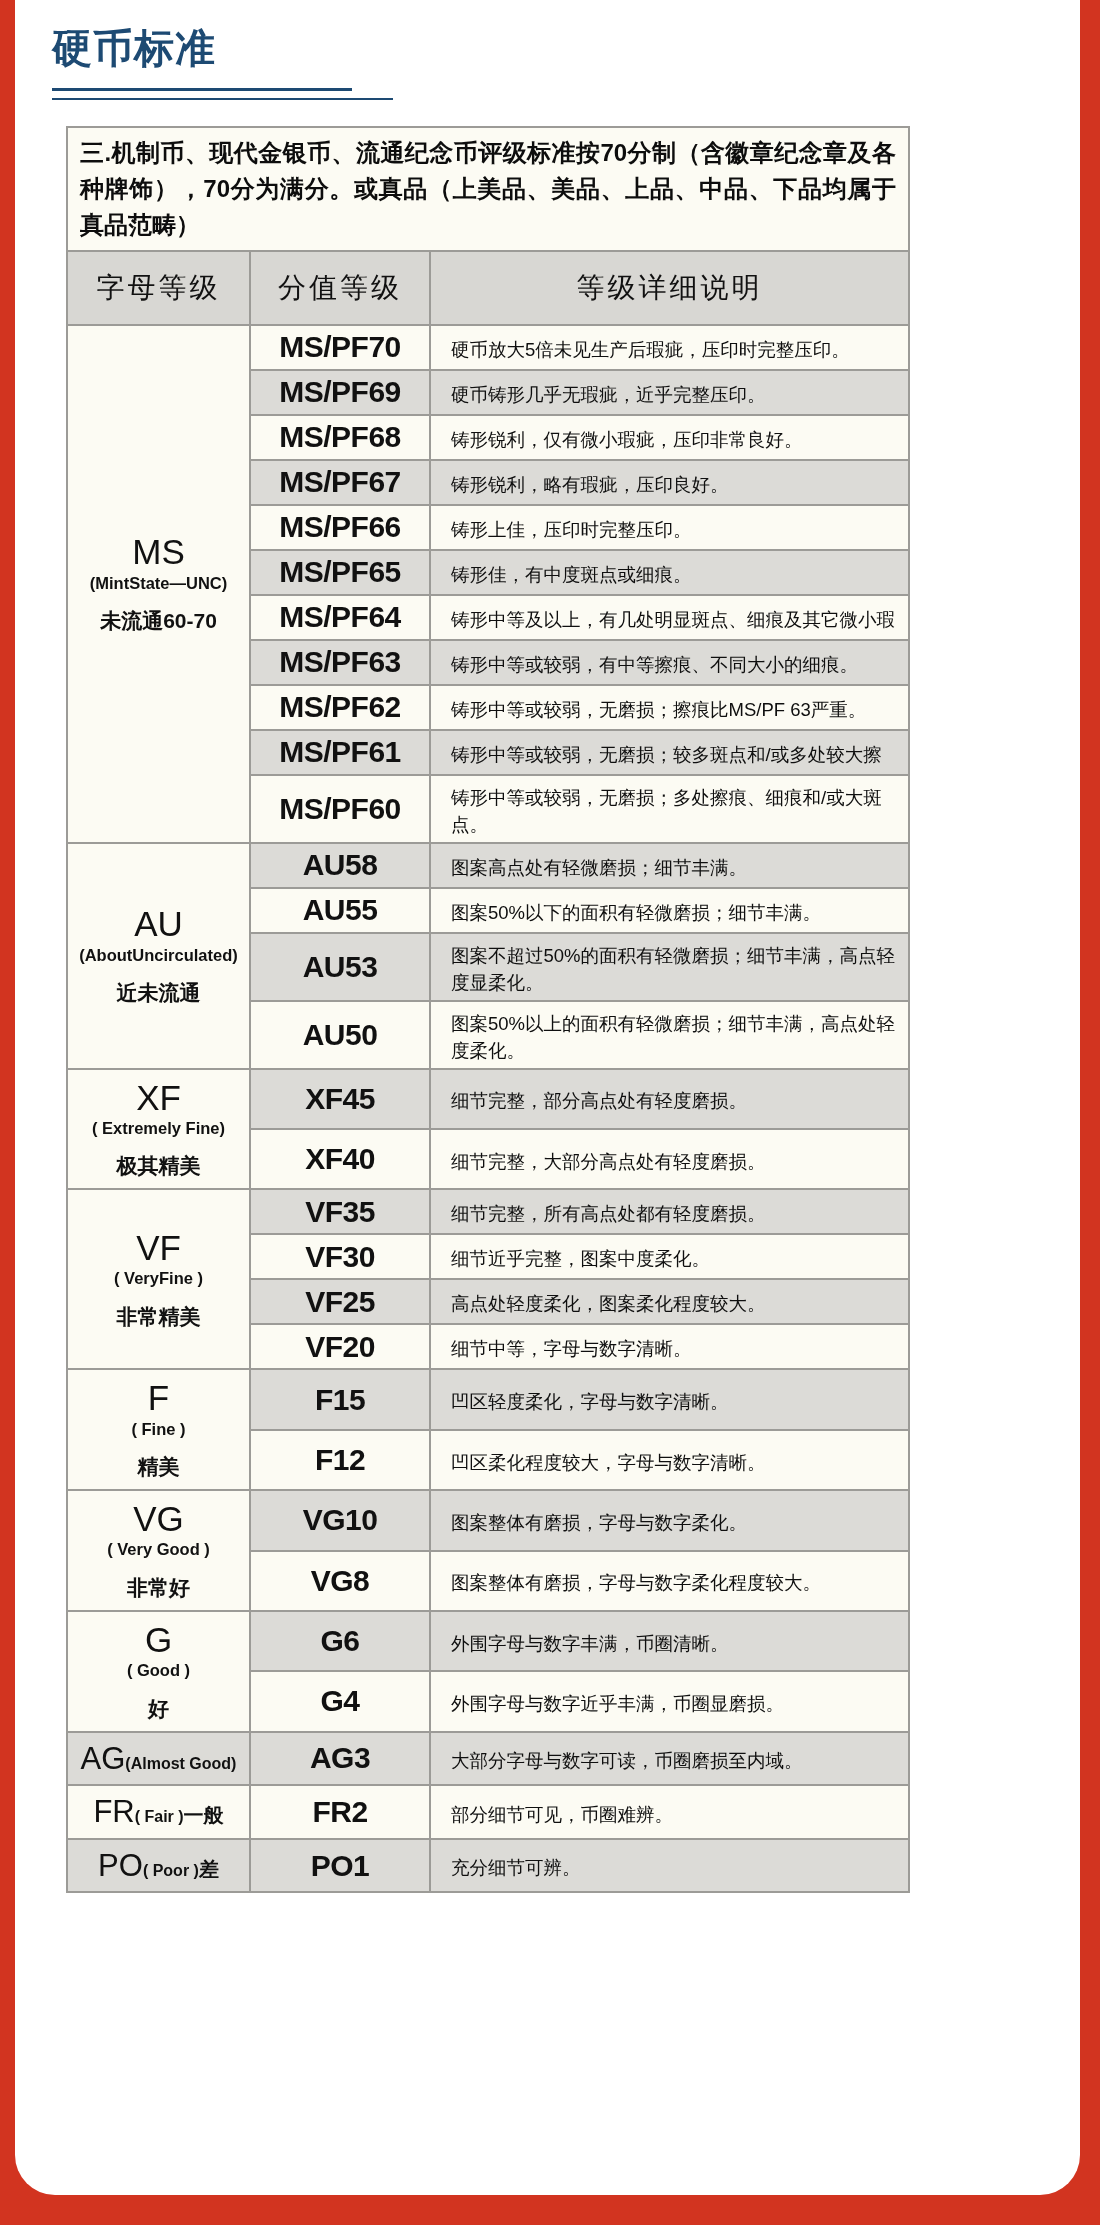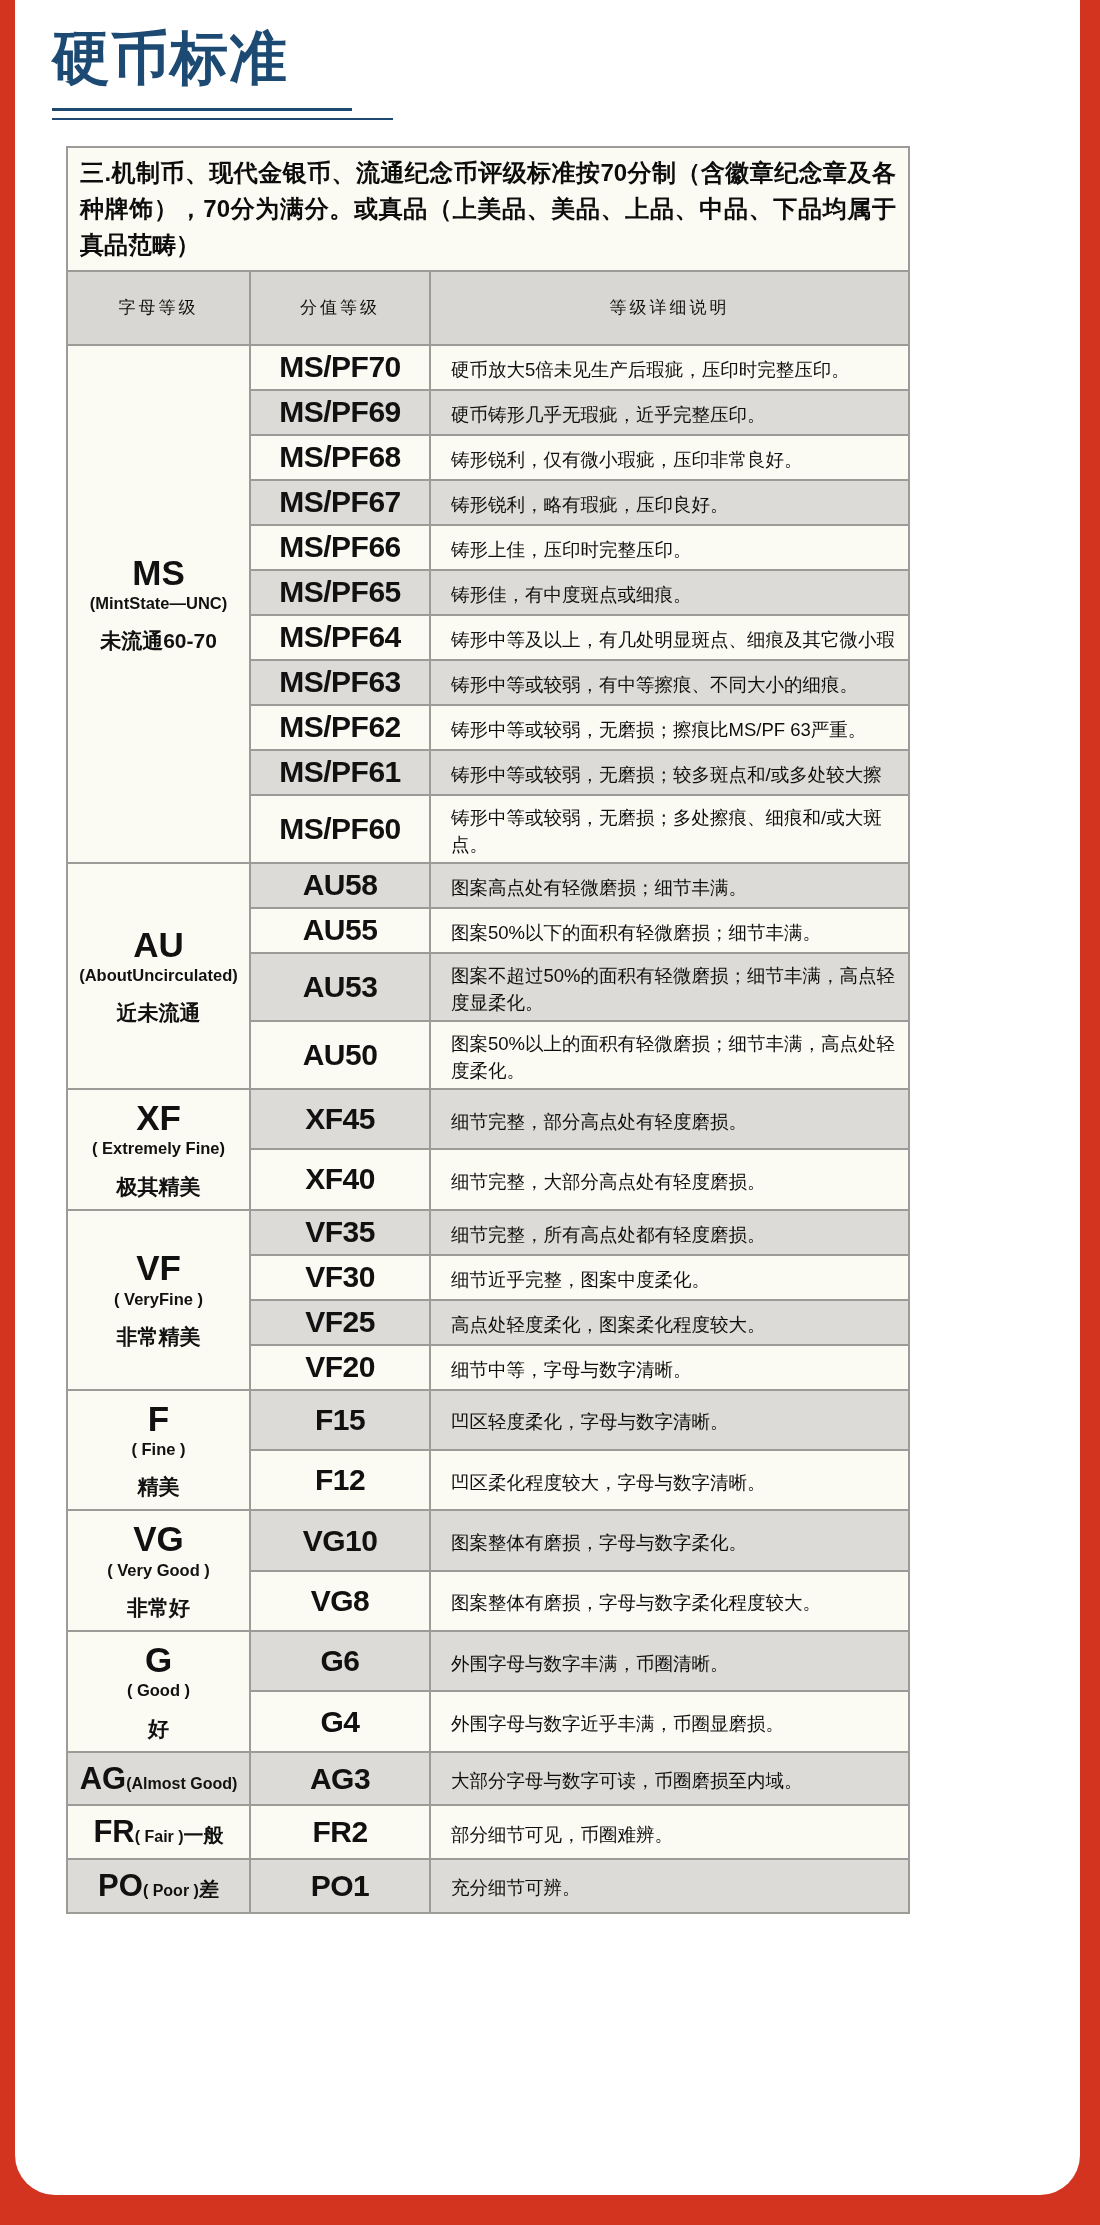--- a/index.html
+++ b/index.html
@@ -15,21 +15,21 @@
   .card {
     position: absolute;
     left: 15px; top: 0;
     width: 1065px; height: 2195px;
     background: #ffffff;
     border-radius: 0 0 40px 40px;
     overflow: hidden;
   }
   .title {
     margin: 26px 0 17px 37px;
-    font-size: 58px;
+    font-size: 40px;
     font-weight: 700;
     color: #1d4a73;
     letter-spacing: 1px;
     line-height: 1.12;
   }
   .title-underline-1 {
     margin: 13px 0 0 37px;
     width: 300px; height: 3px;
     background: #1d4a73;
   }
@@ -53,37 +53,37 @@
     font-weight: 700;
     font-size: 24px;
     line-height: 36px;
     padding: 7px 12px 7px 12px;
     text-align: justify;
     color: #0d0d0d;
   }
   .col-head th {
     background: #d8d7d3;
     height: 74px;
-    font-size: 17px;
+    font-size: 28px;
     font-weight: 400;
     letter-spacing: 3px;
     text-align: center;
     color: #111;
   }
   .row-light td { background: #fcfbf3; }
   .row-dark  td { background: #dcdbd7; }
   td.bg-cream { background: #fcfbf3; }
   td.bg-light { background: #fcfbf3; }
   td.bg-dark  { background: #dcdbd7; }
   .letter-cell {
     text-align: center;
     vertical-align: middle;
     padding: 8px 4px;
   }
-  .letter-big  { display: block; font-size: 35px; font-weight: 700; line-height: 1.15; }
+  .letter-big  { display: block; font-size: 35px; font-weight: 400; line-height: 1.15; }
   .letter-sub  { display: block; font-size: 16.5px; font-weight: 700; line-height: 1.3; }
   .letter-cn   { display: block; font-size: 21px; font-weight: 700; margin-top: 13px; }
   .letter-big.inline { display: inline; font-size: 31px; vertical-align: baseline; }
   .letter-sub.inline { display: inline; font-size: 16px; vertical-align: baseline; }
   .letter-cn.inline  { display: inline; font-size: 20px; margin: 0; vertical-align: baseline; }
   .score-cell {
     text-align: center;
     vertical-align: middle;
     font-weight: 700;
     font-size: 30px;

